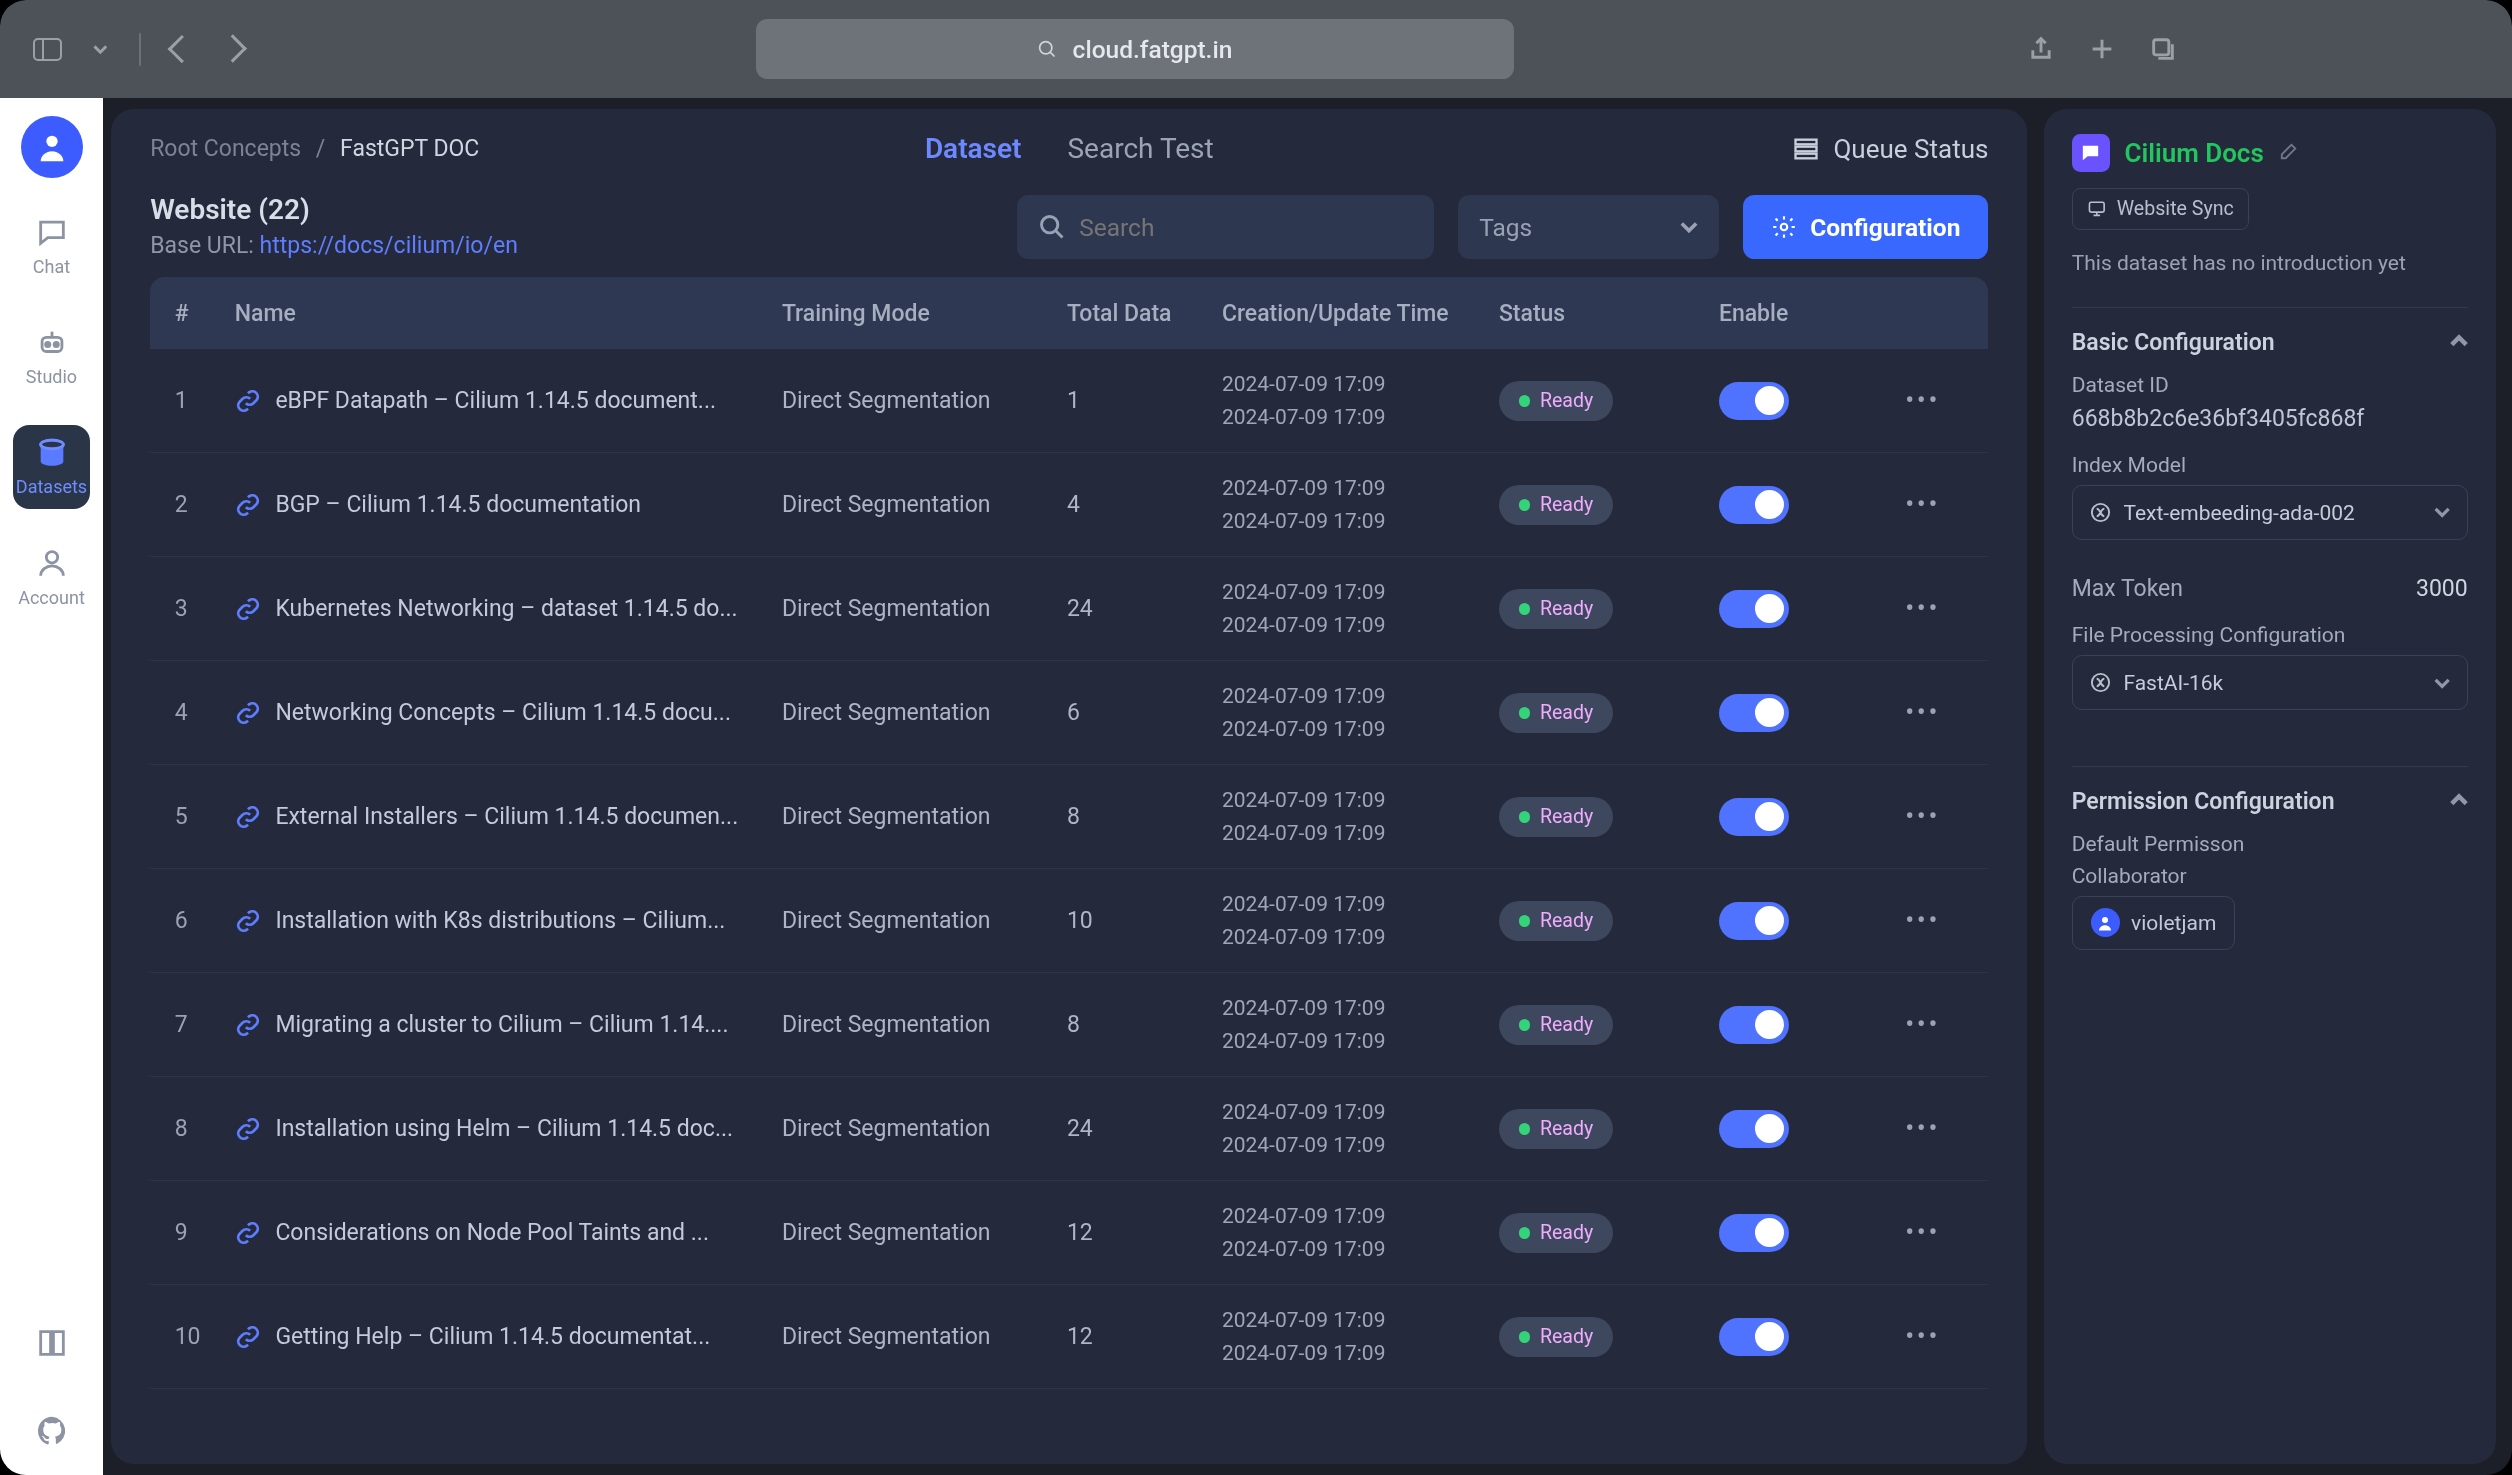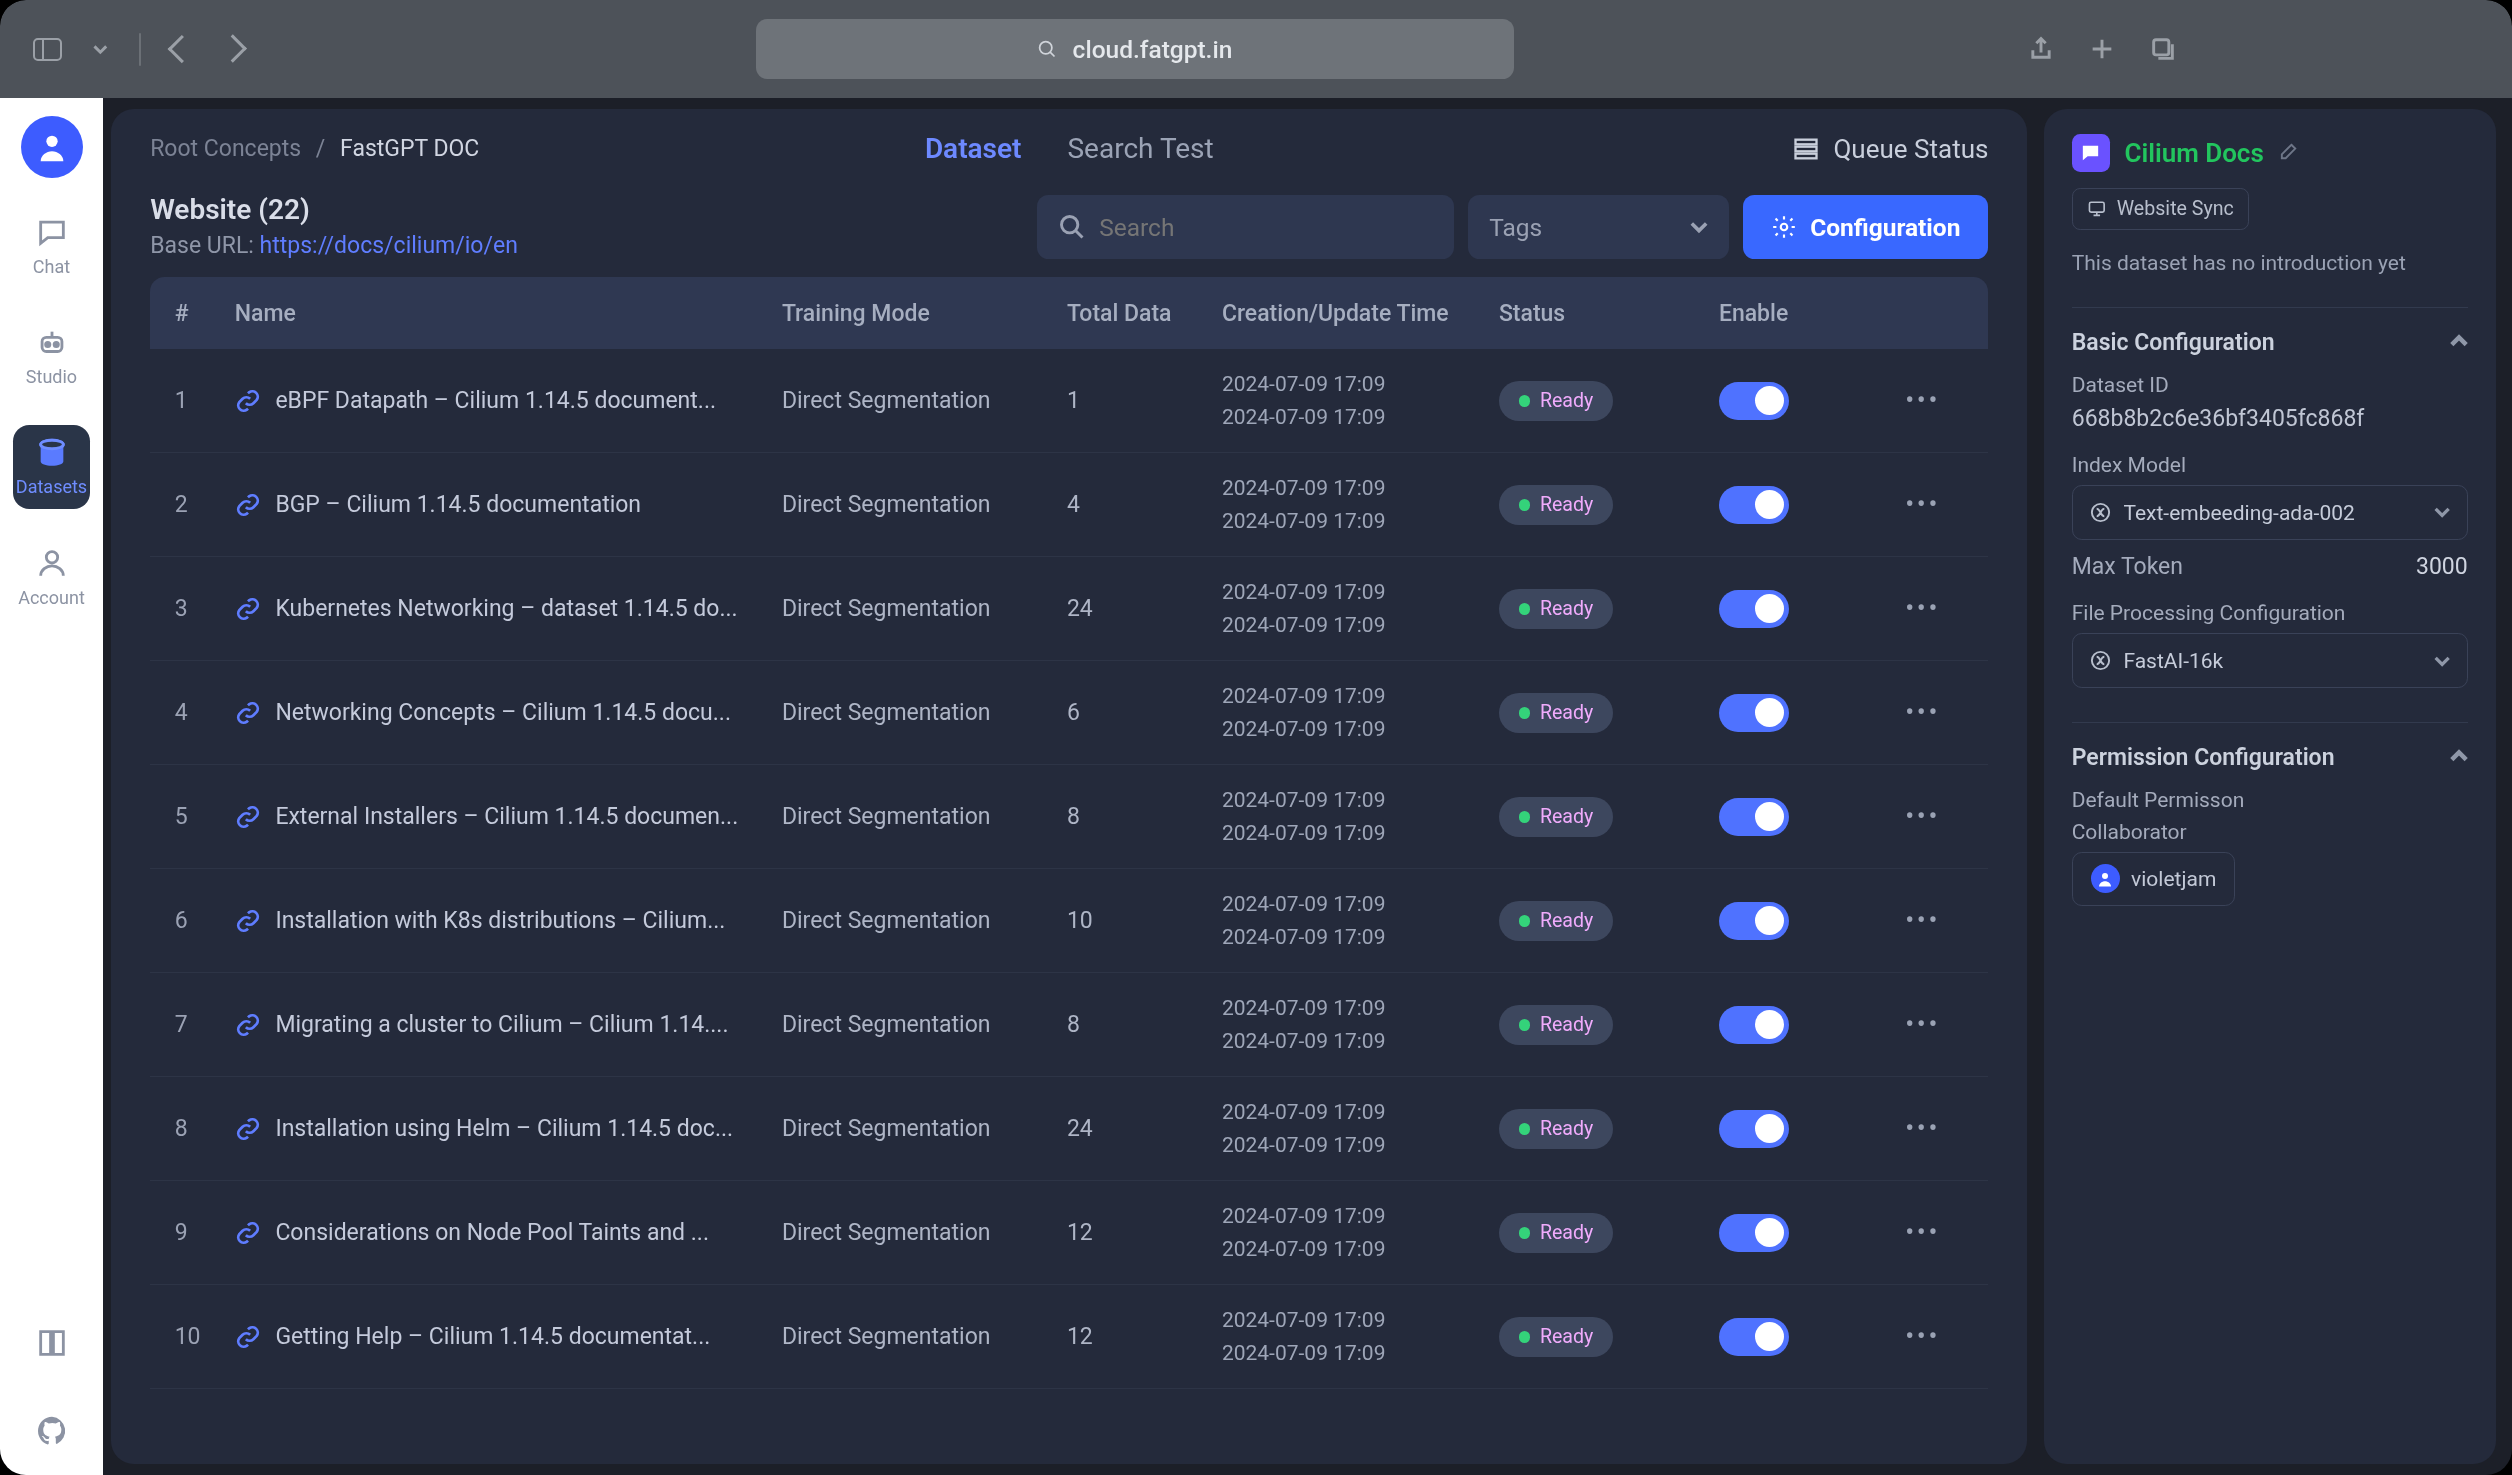--- a/index.html
+++ b/index.html
@@ -43,21 +43,21 @@
   .phdr{display:flex;align-items:center;padding:24.5px 39px 0 39px}
   .crumbs{color:#7c8395;font-size:23px;display:flex;gap:14.7px;align-items:center}
   .crumbs .cur{color:#d1d6e2}
   .tabs{margin-left:auto;display:flex;gap:46px;font-size:28px;position:absolute;left:50%;transform:translateX(-50%)}
   .tabs .tab{color:#9ba3b5;cursor:pointer}
   .tabs .tab.active{color:#6d89ff;font-weight:600}
   .prel{position:relative}
   .queue{display:flex;align-items:center;gap:13px;color:#c9cfdc;font-size:26px;margin-left:auto}
   .queue svg{width:28px;height:28px;stroke:#c9cfdc;fill:none;stroke-width:2}
 
-  .row2{display:flex;align-items:flex-end;padding:29px 39px 18px 39px;gap:14px}
+  .row2{display:flex;align-items:flex-end;padding:29px 39px 18px 39px;gap:24px}
   .title{color:#d9dde8;font-size:28px;font-weight:600;margin-bottom:6.5px}
   .burl{color:#8f96a8;font-size:23px}
   .burl a{color:#5f7dff;text-decoration:none}
   .sp{flex:1}
   .sbox{width:417px;height:64px;background:#2e3750;border-radius:11.4px;display:flex;align-items:center;padding:0 21px;gap:13px}
   .sbox svg{width:28px;height:28px;stroke:#9aa1b3;fill:none;stroke-width:2.5}
   .sbox input{background:transparent;border:none;outline:none;color:#c5c9d3;font-size:24.5px;flex:1}
   .tags{width:261px;height:64px;background:#2e3750;border-radius:11.4px;display:flex;align-items:center;padding:0 21px;color:#9aa1b3;font-size:24.5px;justify-content:space-between}
   .cfg{height:64px;background:#3968ff;border-radius:11.4px;display:flex;align-items:center;padding:0 28px;gap:13px;color:#fff;font-size:24.5px;font-weight:700}
   .cfg svg{width:26px;height:26px;stroke:#fff;fill:none;stroke-width:2}
@@ -91,21 +91,21 @@
   .ricon svg{width:23px;height:23px;fill:#fff}
   .edit svg{width:23px;height:23px;stroke:#6e7688;fill:none;stroke-width:2}
   .wsync{display:inline-flex;align-items:center;gap:9.8px;border:0.8px solid #3a4258;border-radius:8.2px;padding:8.2px 14.7px;color:#b8bfcd;font-size:19.6px;align-self:flex-start}
   .wsync svg{width:19.6px;height:19.6px;stroke:#b8bfcd;fill:none;stroke-width:2}
   .intro{color:#9aa2b4;font-size:21px;margin:4.9px 0 11.4px}
   .sec{border-top:0.8px solid #323a4e;padding-top:21px;margin-top:4.9px}
   .sechdr{display:flex;justify-content:space-between;align-items:center;color:#ccd2de;font-size:23px;font-weight:600;margin-bottom:16.3px;cursor:pointer}
   .chtog svg{width:18px;height:18px;stroke:#8f97a8;fill:none;stroke-width:2.5}
   .kv{color:#a4abbc;font-size:21px;margin-bottom:8.2px}
   .kvv{color:#c0c6d4;font-size:23px;margin-bottom:21px;word-break:break-all}
-  .sel{border:0.8px solid #3a4258;border-radius:9.8px;height:55px;display:flex;align-items:center;padding:0 16.3px;gap:11.4px;color:#c6ccda;font-size:21px;justify-content:space-between;margin-bottom:13px}
+  .sel{border:0.8px solid #3a4258;border-radius:9.8px;height:55px;display:flex;align-items:center;padding:0 16.3px;gap:11.4px;color:#c6ccda;font-size:21px;justify-content:space-between;margin-bottom:35px}
   .sel .l{display:flex;align-items:center;gap:11.4px}
   .sel svg.model{width:23px;height:23px;stroke:#b8bfcd;fill:none;stroke-width:2}
   .kvrow{display:flex;justify-content:space-between;color:#a4abbc;font-size:23px;margin-bottom:21px}
   .kvrow .v{color:#cfd4e0}
   .chip{display:inline-flex;align-items:center;gap:11.4px;border:0.8px solid #3a4258;border-radius:9.8px;padding:11.4px 18px;color:#c3c9d7;font-size:21px}
   .chip .av{width:29px;height:29px;background:#3d5cff;border-radius:50%;display:flex;align-items:center;justify-content:center}
   .chip .av svg{width:18px;height:18px;fill:#fff}
 
   .tablewrap{margin:0 39px;border-radius:14.7px;overflow:hidden;flex:1;overflow-y:auto}
   .tablewrap .thead,.tablewrap .trow{padding:0 24.5px}

